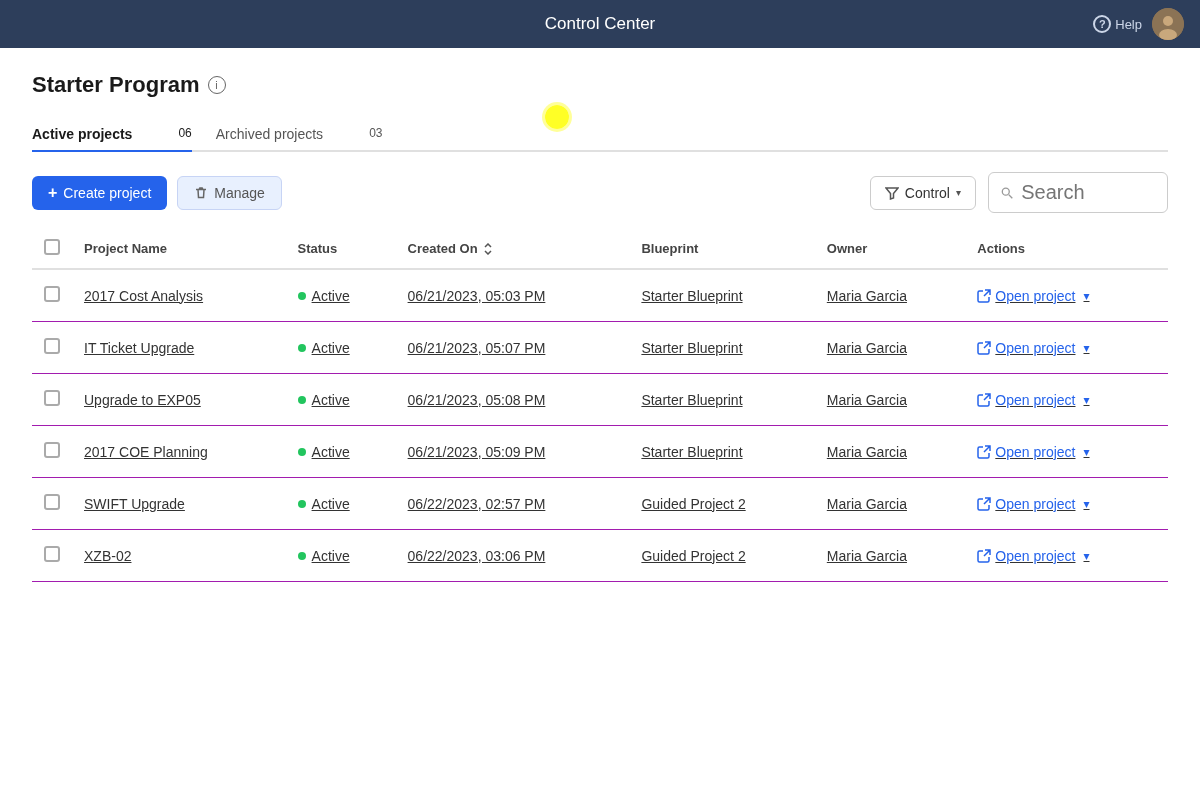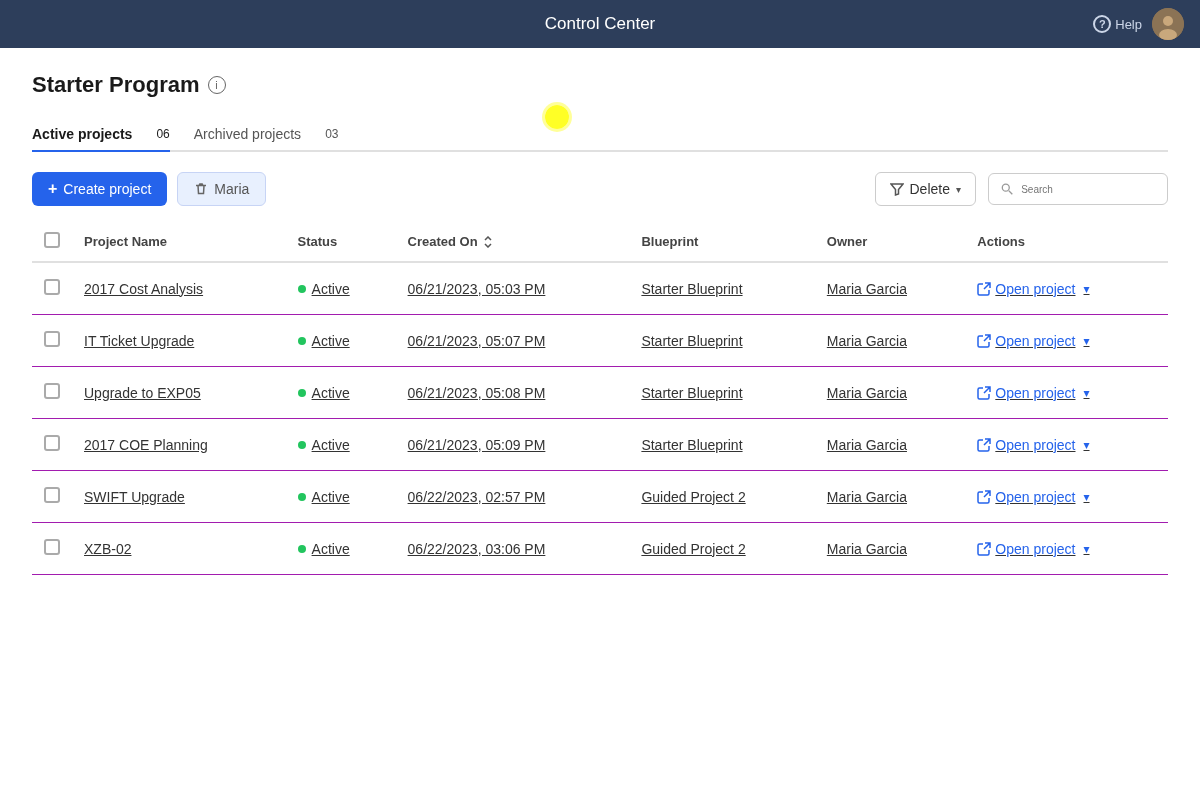--- a/index.html
+++ b/index.html
@@ -119,34 +119,34 @@
       border-bottom: 2px solid #e0e0e0;
       margin-bottom: 20px;
     }
     .tab {
       padding: 8px 0;
       margin-right: 24px;
       cursor: pointer;
       font-size: 14px;
       color: #555;
       display: flex;
-      align-items: center;
-      gap: 24px;
+      gap: 6px;
       border-bottom: 2px solid transparent;
       margin-bottom: -2px;
     }
     .tab.active {
       color: #1a1a1a;
       border-bottom: 2px solid #2563eb;
       font-weight: 600;
     }
     .tab-badge {
       font-size: 12px;
       color: #555;
       font-weight: normal;
+      margin-left: 40px;
     }
     .tab.active .tab-badge { color: #1a1a1a; }
 
     
     .toolbar {
       display: flex;
       align-items: center;
       justify-content: space-between;
       margin-bottom: 16px;
     }
@@ -202,21 +202,21 @@
       gap: 8px;
       padding: 8px 12px;
       border: 1px solid #ccc;
       border-radius: 6px;
       background: #fff;
       width: 180px;
     }
     .search-box input {
       border: none;
       outline: none;
-      font-size: 10px;
+      font-size: 20px;
       color: #333;
       width: 100%;
       background: transparent;
     }
     .search-icon-svg { color: #999; }
 
     
     .table-container { overflow: hidden; }
     table {
       width: 100%;
@@ -351,29 +351,29 @@
   <div class="toolbar">
     <div class="toolbar-left">
       <button class="btn-primary">
         <span style="font-size:16px;font-weight:bold;">+</span>
         <span>Create project</span>
       </button>
       <button class="btn-danger-outline">
         <svg width="14" height="14" viewBox="0 0 14 14" fill="none" stroke="#666" stroke-width="1.5">
           <path d="M2 3.5h10M5.5 3.5V2.5a.5.5 0 01.5-.5h2a.5.5 0 01.5.5v1M4 3.5l.5 8h5l.5-8"></path>
         </svg>
-        <span>Maria</span>
+        <span>Manage</span>
       </button>
     </div>
     <div class="toolbar-right">
       <button class="filter-btn">
         <svg width="14" height="14" viewBox="0 0 14 14" fill="none" stroke="#555" stroke-width="1.5">
           <path d="M1 2h12l-4.5 5.5V12L5.5 13V7.5z"></path>
         </svg>
-        <span>Delete</span>
+        <span>Control</span>
         <span style="font-size:10px;color:#555;">▾</span>
       </button>
       <div class="search-box">
         <svg class="search-icon-svg" width="14" height="14" viewBox="0 0 14 14" fill="none" stroke="#999" stroke-width="1.5">
           <circle cx="5.5" cy="5.5" r="4"></circle>
           <line x1="9" y1="9" x2="13" y2="13"></line>
         </svg>
         <input type="text" placeholder="Search" style="">
       </div>
     </div>

